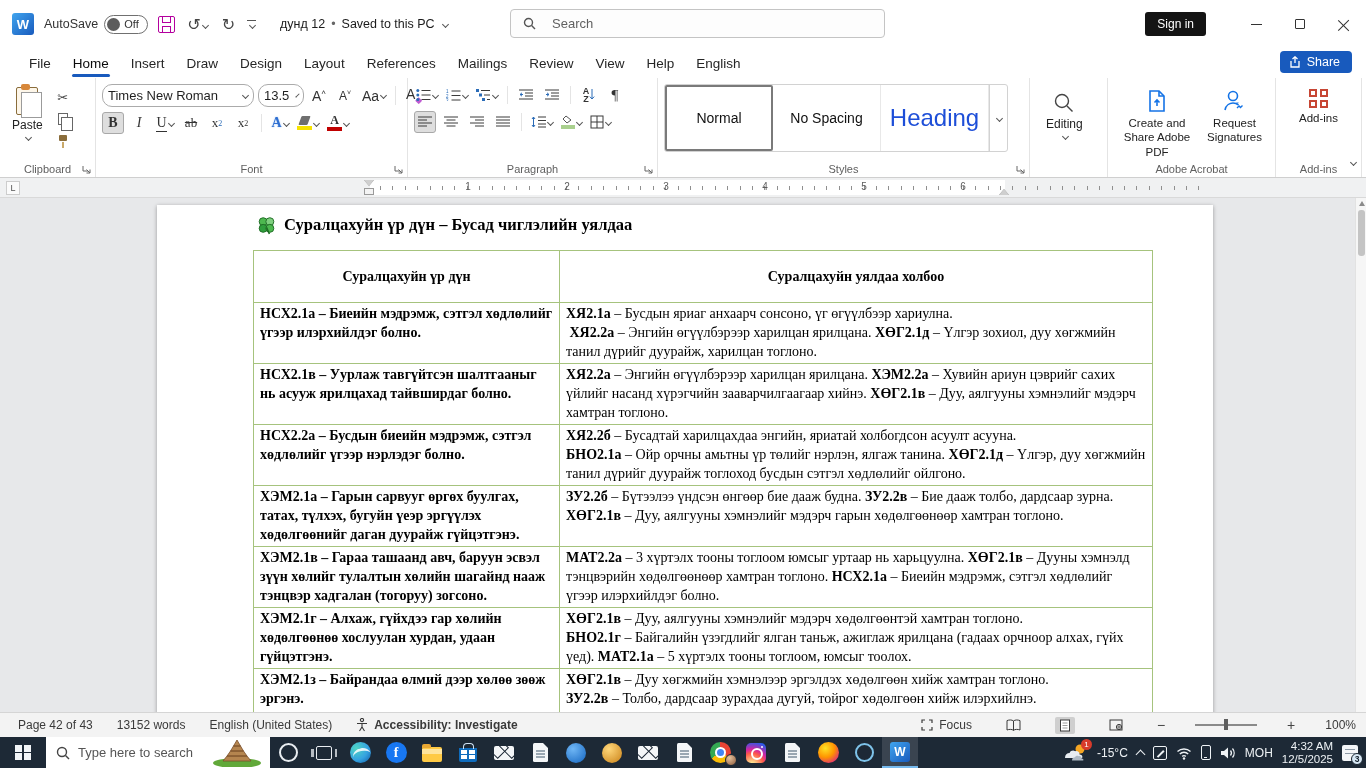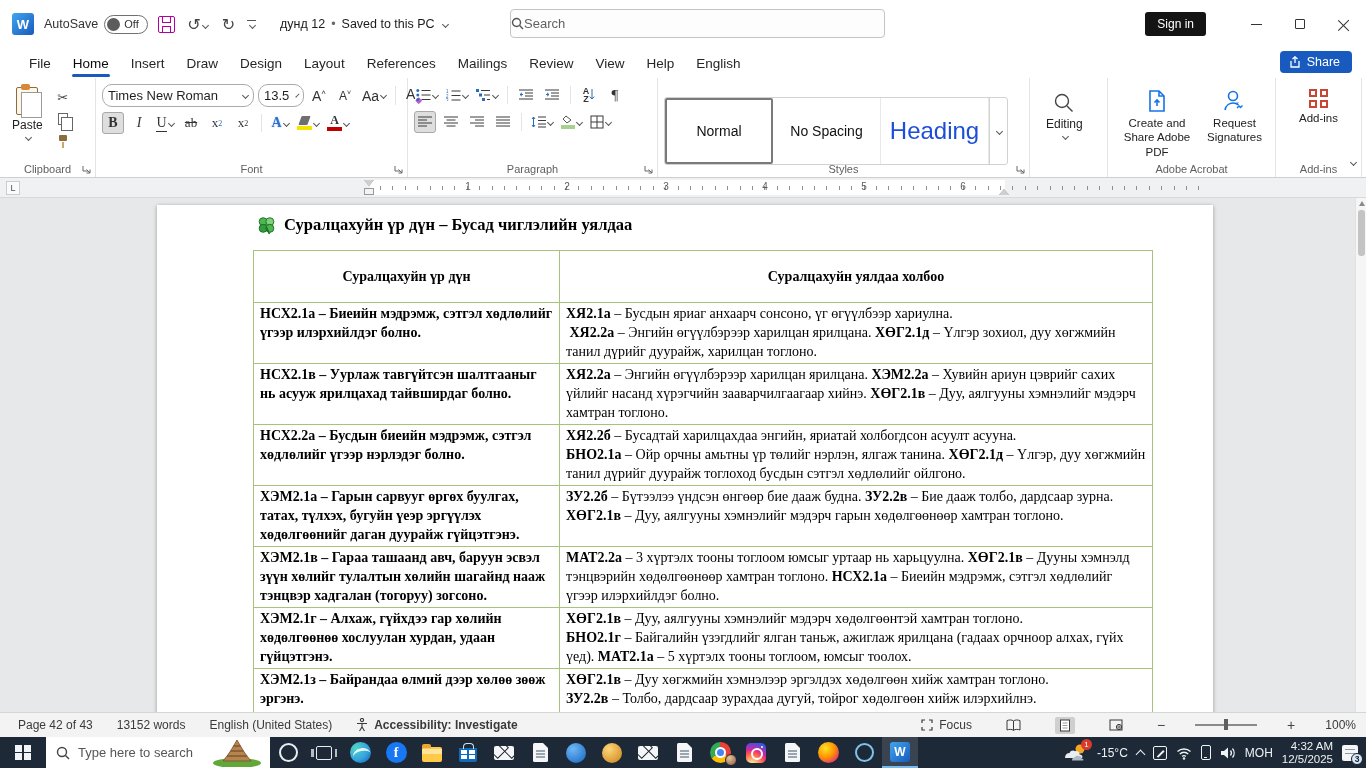--- a/index.html
+++ b/index.html
@@ -16,21 +16,21 @@
   .toggle-label { font-size:11px; color:#333; }
   .floppy { width:17px; height:17px; position:relative; border:1.6px solid #b4009e; border-radius:2px; }
   .floppy:before { content:""; position:absolute; top:0; left:3px; width:7px; height:5px; border:1.4px solid #b4009e; border-top:none; }
   .floppy:after { content:""; position:absolute; bottom:0; left:2.5px; width:7px; height:5px; border:1.4px solid #b4009e; border-bottom:none; }
   .glyph-btn { font-size:16px; color:#444; font-family:"DejaVu Sans",sans-serif; padding:0 2px; }
   .chev { display:inline-block; width:5px; height:5px; border-right:1.4px solid #555; border-bottom:1.4px solid #555; transform:rotate(45deg); margin-left:2px; vertical-align:middle; }
   .qat-custom { display:inline-flex; flex-direction:column; align-items:center; }
   .qat-custom .bar { width:9px; height:0; border-top:1.4px solid #555; margin-bottom:2px; }
   .doc-title { font-size:12.5px; color:#1b1b1b; margin-left:14px; display:flex; align-items:center; gap:6px; }
   .doc-title .dot { color:#666; }
-  .tb-search { position:absolute; left:510px; top:9px; width:375px; height:29px; border:1px solid #c4c4c4; border-radius:4px; background:#fdfdfd; display:flex; align-items:center; gap:0; }
+  .tb-search { position:absolute; left:510px; top:9px; width:375px; height:29px; border:1px solid #c4c4c4; border-radius:4px; background:#fdfdfd; display:flex; align-items:center; padding-left:12px; gap:16px; }
   .tb-search .s-text { color:#616161; font-size:13px; }
   .tb-right { margin-left:auto; display:flex; align-items:center; height:100%; }
   .signin { background:#141414; color:#fff; font-size:12px; padding:5px 12px; border-radius:3px; margin-right:28px; }
   .wctl { width:44px; height:100%; display:flex; align-items:center; justify-content:center; position:relative; }
   .min-bar { width:11px; border-top:1.2px solid #333; }
   .max-box { width:10px; height:10px; border:1.2px solid #333; border-radius:1px; }
   .x-wrap { width:12px; height:12px; position:relative; }
   .x-wrap:before,.x-wrap:after { content:""; position:absolute; left:5px; top:0; width:1.4px; height:15px; background:#333; }
   .x-wrap:before { transform:rotate(45deg); } .x-wrap:after { transform:rotate(-45deg); }
 
@@ -64,21 +64,21 @@
   .fbtn.active { background:#dedede; border:1px solid #a8a8a8; }
   .serifb { font-family:"Liberation Serif","DejaVu Serif",serif; }
   .ubar { border-bottom:1.6px solid #333; }
   .strike { text-decoration:line-through; }
   .a-effects { color:#2f6fd1; font-weight:bold; text-shadow:0 0 2px #a9c9f2; font-family:"Liberation Serif",serif; }
   .hl-ic { display:flex; flex-direction:column; align-items:center; }
   .hl-pen { width:9px; height:9px; background:#6f6f6f; transform:skewX(-20deg); border-radius:1px; }
   .cbar { width:15px; height:4px; margin-top:1px; }
   .vsep { width:1px; background:#e4e4e4; align-self:stretch; margin:2px 3px; }
   .sorttxt { font-size:9px; line-height:8px; font-weight:bold; color:#333; text-align:center; }
-  .styles-gallery { display:flex; align-items:stretch; gap:0; border:1px solid #d2d2d2; border-radius:3px; background:#fff; height:68px; margin-top:13px; }
+  .styles-gallery { display:flex; align-items:stretch; gap:0; border:1px solid #d2d2d2; border-radius:3px; background:#fff; height:68px; margin-top:0; }
   .style-card { width:108px; display:flex; align-items:center; justify-content:center; border-right:1px solid #e8e8e8; font-size:14px; color:#111; }
   .style-card.sel { border:2px solid #7a7a7a; border-radius:2px; }
   .style-card.heading-style { font-size:24px; font-weight:400; color:#1d4ed8; }
   .gal-ctl { width:18px; display:flex; flex-direction:column; align-items:center; justify-content:center; border-left:1px solid #d2d2d2; border-radius:0 3px 3px 0; }
   .editing-btn { display:flex; flex-direction:column; align-items:center; gap:3px; padding:8px 10px 0; font-size:12px; color:#222; }
   .acrobat-btn { display:flex; flex-direction:column; align-items:center; gap:3px; padding:5px 7px 0; font-size:11.5px; color:#222; text-align:center; line-height:1.25; }
   .addins-grid { display:grid; grid-template-columns:8px 8px; grid-template-rows:8px 8px; gap:2.5px; }
   .addins-grid span { border:2px solid #c74634; }
   .ribbon-collapse { position:absolute; right:10px; bottom:6px; }
 

